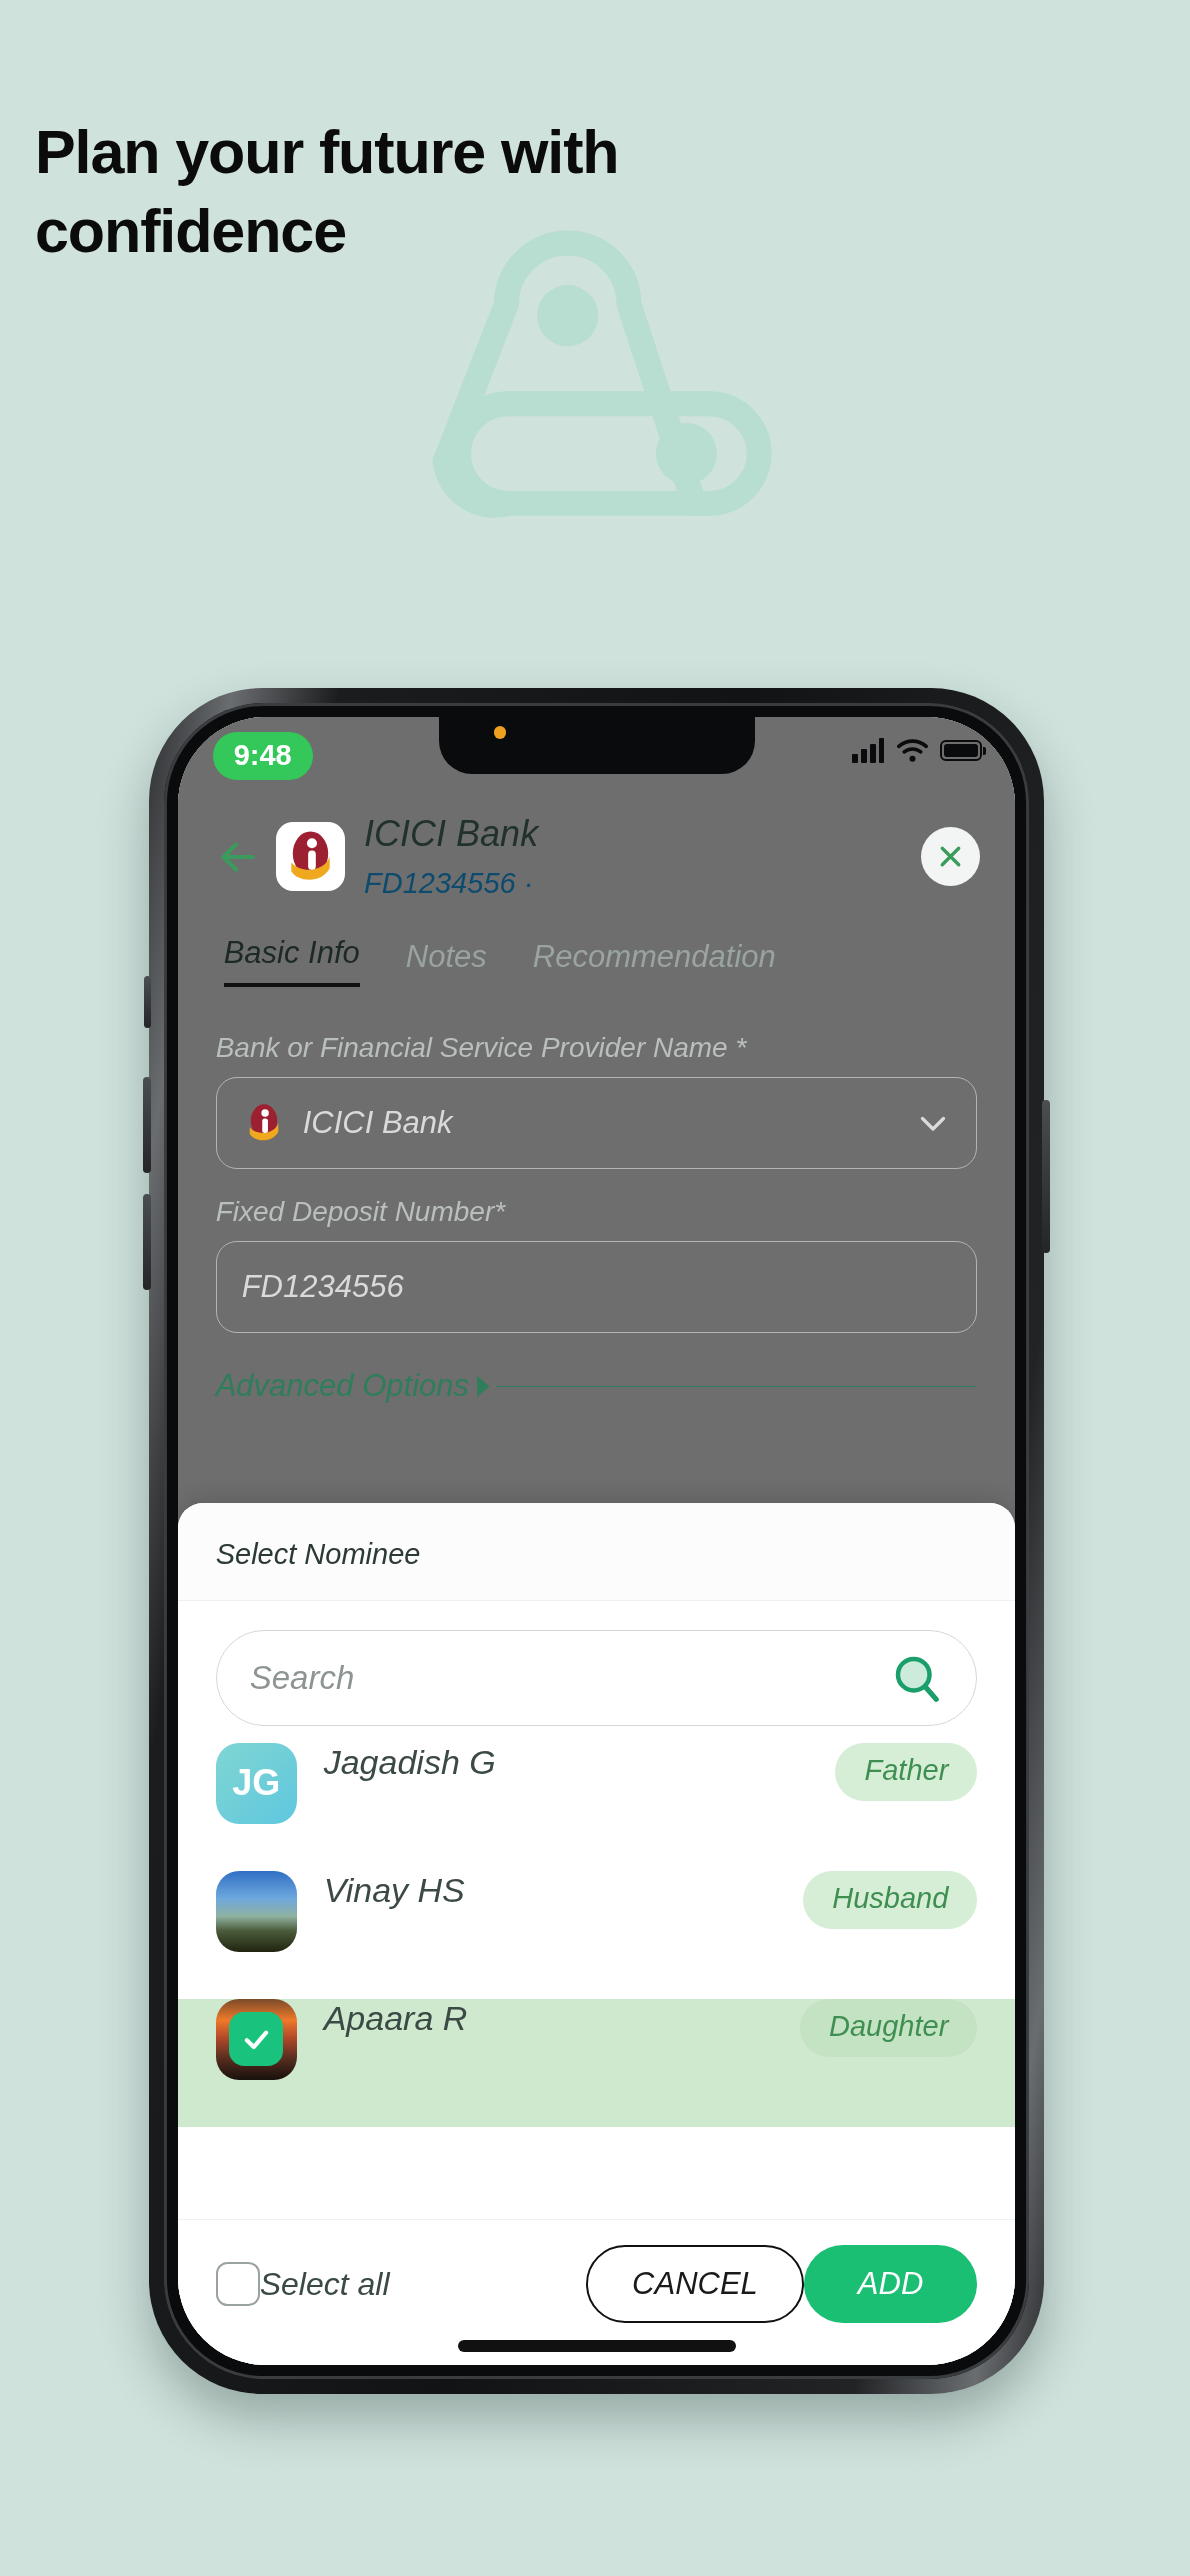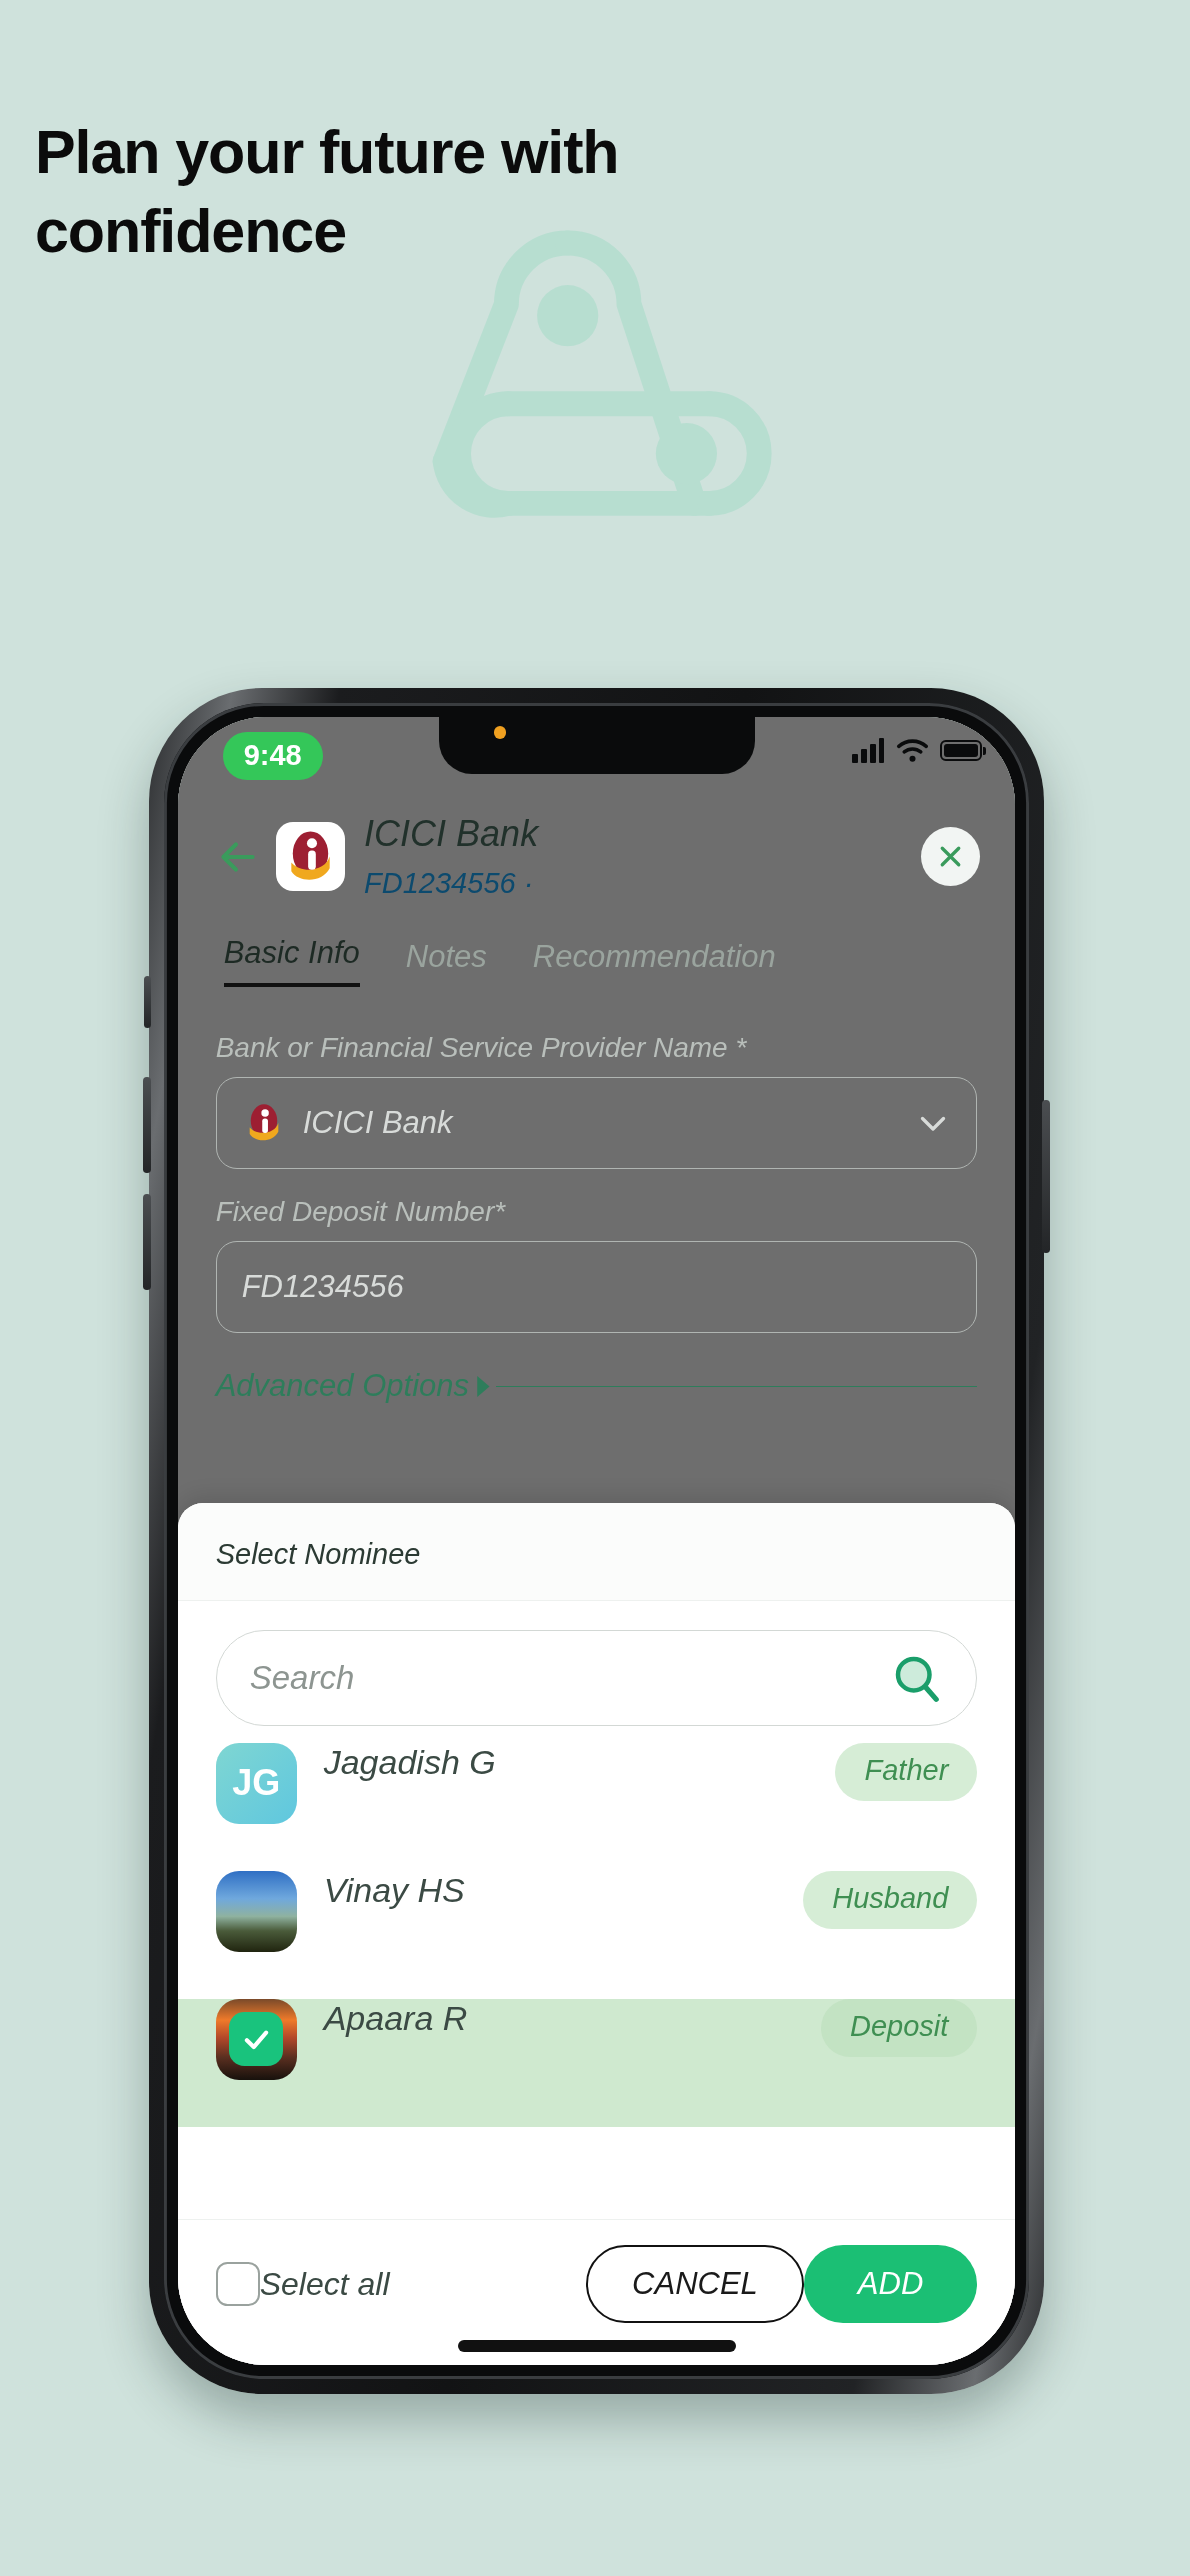--- a/index.html
+++ b/index.html
@@ -50,21 +50,21 @@
   .app-dim { position: absolute; left: 0; top: 0; right: 0; height: 100%; background: #6e6e6e; }
   .app-header-band { position: absolute; left: 0; top: 0; right: 0; height: 220px; background: #5b6b64; }
 
   
   .statusbar { position: absolute; left: 0; top: 0; right: 0; height: 75px; }
   .notch {
     position: absolute; left: 50%; transform: translateX(-50%); top: -1.9px;
     width: 316px; height: 59px; background: #0a0b0c; border-radius: 0 0 33px 33px;
   }
   .clock-pill {
-    position: absolute; left: 45px; top: 15.3px; background: #34c759; color: #fff;
+    position: absolute; left: 35px; top: 15.3px; background: #34c759; color: #fff;
     border-radius: 25px; padding: 6.7px 21px 8.6px; font-size: 29px; font-weight: 600;
     font-family: "Liberation Sans", sans-serif;
   }
   .sb-right { position: absolute; right: 33px; top: 21px; display: flex; align-items: center; gap: 11.5px; }
   .sig { display: flex; align-items: flex-end; gap: 2.9px; height: 25px; }
   .sig i { display: block; width: 5.8px; background: #0a0b0c; border-radius: 1px; }
   .sig i:nth-child(1){height:8.6px}.sig i:nth-child(2){height:13.4px}
   .sig i:nth-child(3){height:19px}.sig i:nth-child(4){height:25px}
   .battery { width: 42px; height: 21px; border: 2.4px solid #0a0b0c; border-radius: 5.8px; position: relative; }
   .battery::after { content:""; position:absolute; right:-5.7px; top:5.8px; width:2.9px; height:7.7px; background:#0a0b0c; border-radius:0 1.9px 1.9px 0; }
@@ -283,21 +283,21 @@
 
             <div class="row selected">
               <span class="avatar photo-sunset">
                 <span class="check-badge">
                   <svg width="33" height="33" viewBox="0 0 24 24">
                     <path d="M5 12.5 L10 17.5 L19 7" fill="none" stroke="#fff" stroke-width="3" stroke-linecap="round" stroke-linejoin="round"></path>
                   </svg>
                 </span>
               </span>
               <span class="row-name">Apaara R</span>
-              <span class="chip">Deposit</span>
+              <span class="chip">Daughter</span>
             </div>
 
           </div>
 
           <div class="sheet-foot">
             <span class="chkbox"></span>
             <span class="selall">Select all</span>
             <button class="btn-cancel">CANCEL</button>
             <button class="btn-add">ADD</button>
             <span class="home-bar"></span>

